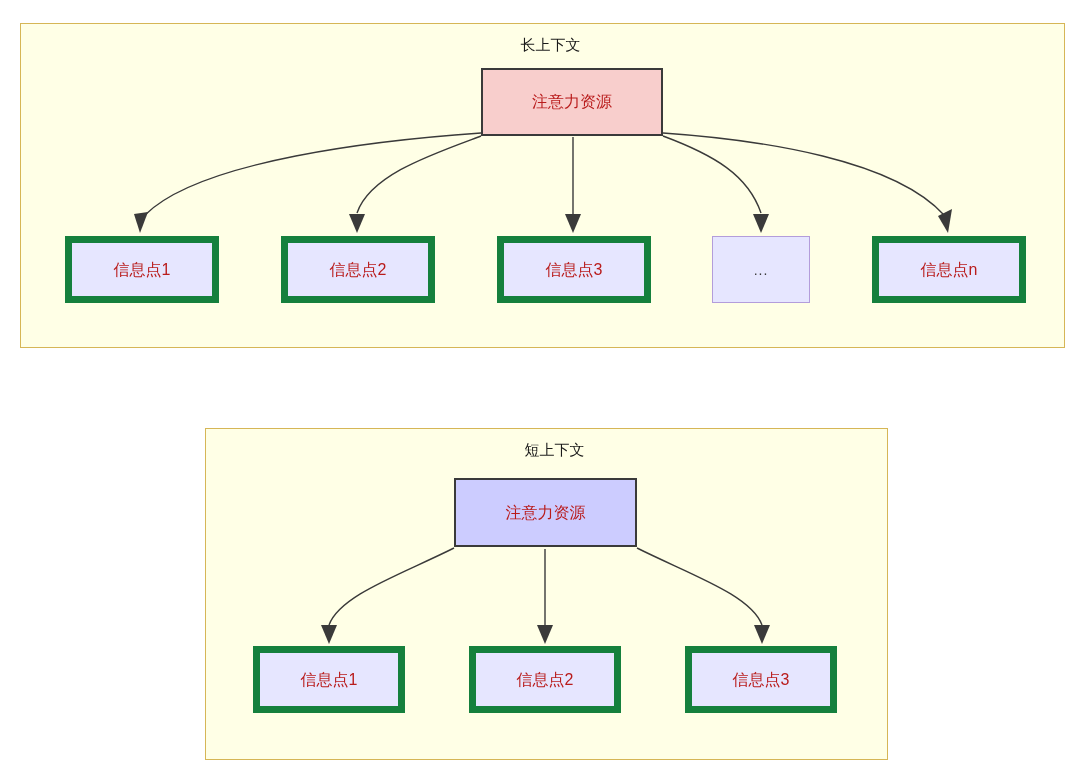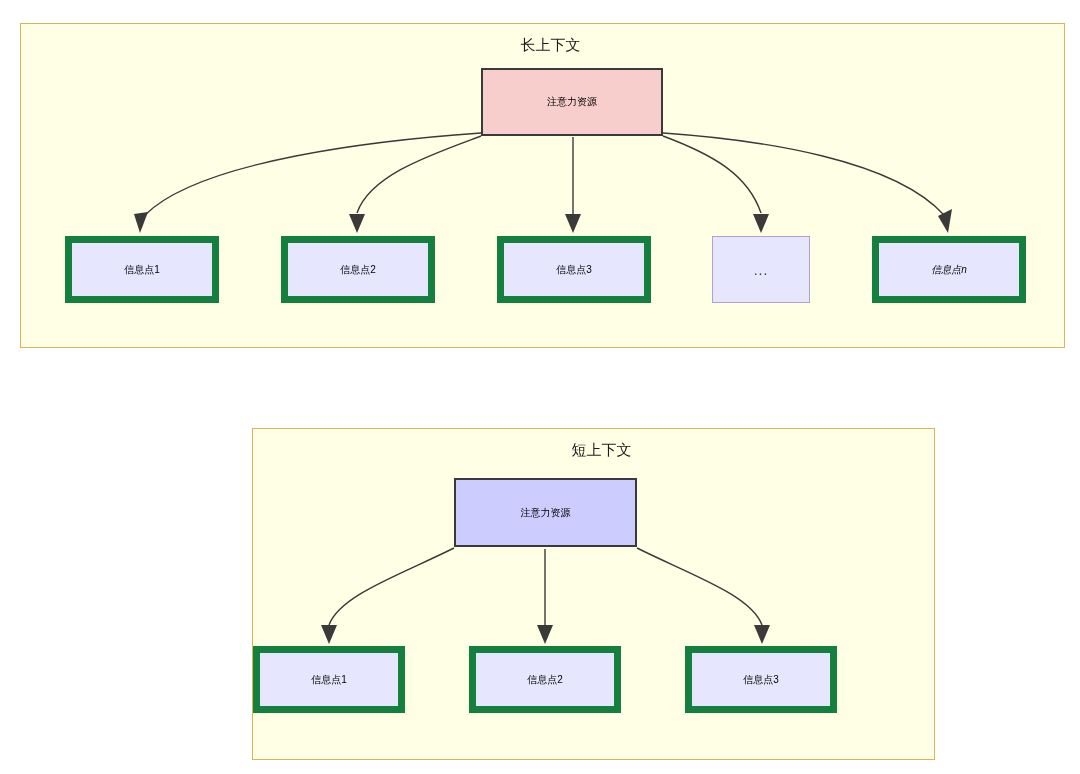--- a/index.html
+++ b/index.html
@@ -30,42 +30,41 @@
     left: 20px;
     top: 23px;
     width: 1045px;
     height: 325px;
   }
   #container-short {
     left: 205px;
     top: 428px;
     width: 683px;
     height: 332px;
-    margin-left: 47px;
   }
   .container-title {
     position: absolute;
     left: 8px;
     width: 100%;
     text-align: center;
     font-size: 15px;
     color: #1a1a1a;
     line-height: 1;
   }
   #title-long { top: 13px; }
   #title-short { top: 13px; }
 
   .node {
     position: absolute;
     box-sizing: border-box;
     display: flex;
     align-items: center;
     justify-content: center;
-    font-size: 10px;
-    color: #000000;
+    font-size: 16px;
+    color: #b91c1c;
     line-height: 1;
   }
   .node-attention-long {
     background: #f8cecc;
     border: 2px solid #3a3a3a;
   }
   .node-attention-short {
     background: #ccccff;
     border: 2px solid #3a3a3a;
   }
@@ -81,21 +80,21 @@
     color: #3a3a3a;
   }
 
   
   #node-attn-long { left: 481px; top: 68px; width: 182px; height: 68px; }
 
   #node-long-1 { left: 65px;  top: 236px; width: 154px; height: 67px; }
   #node-long-2 { left: 281px; top: 236px; width: 154px; height: 67px; }
   #node-long-3 { left: 497px; top: 236px; width: 154px; height: 67px; }
   #node-long-e { left: 712px; top: 236px; width: 98px;  height: 67px; }
-  #node-long-n { left: 872px; top: 236px; width: 154px; height: 67px; font-style: italic; }
+  #node-long-n { left: 872px; top: 236px; width: 154px; height: 67px; }
 
   
   #node-attn-short { left: 454px; top: 478px; width: 183px; height: 69px; }
 
   #node-short-1 { left: 253px; top: 646px; width: 152px; height: 67px; }
   #node-short-2 { left: 469px; top: 646px; width: 152px; height: 67px; }
   #node-short-3 { left: 685px; top: 646px; width: 152px; height: 67px; }
 
   svg.edges {
     position: absolute;

